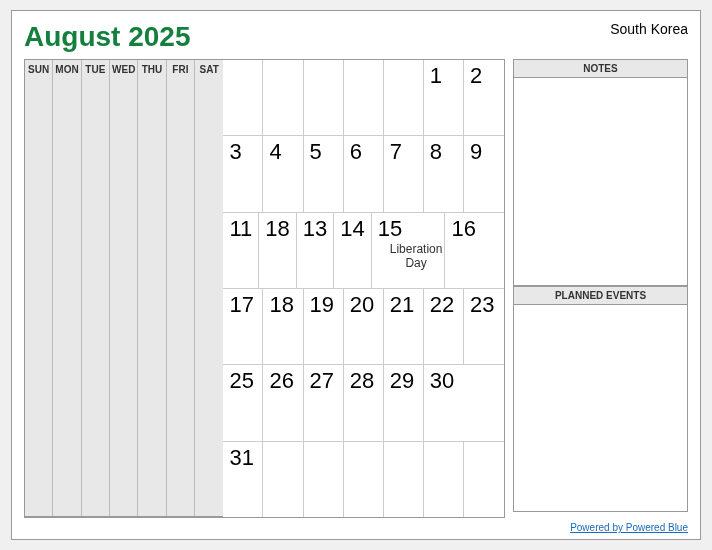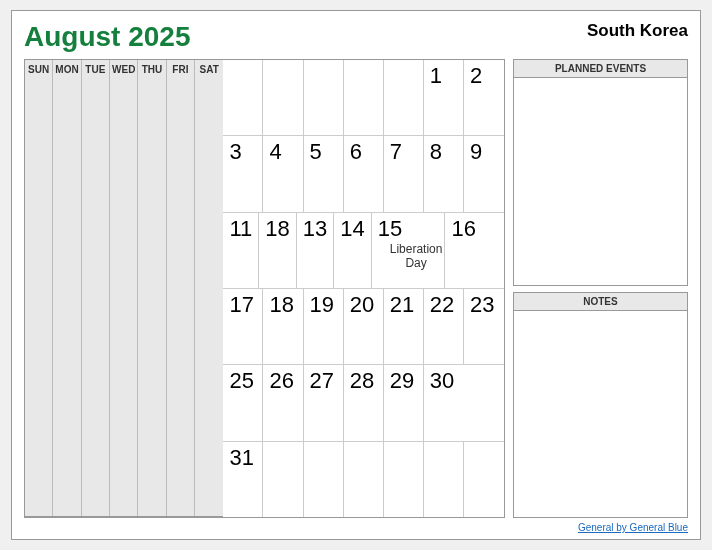--- a/index.html
+++ b/index.html
@@ -26,22 +26,22 @@
       justify-content: space-between;
       align-items: flex-start;
       margin-bottom: 6px;
     }
     .month-title {
       font-size: 28px;
       font-weight: bold;
       color: #15803d;
     }
     .country-title {
-      font-size: 17px;
-      font-weight: bold;
+      font-size: 14px;
+      font-weight: normal;
       color: #000;
       text-align: right;
     }
     .main-area {
       display: flex;
       flex: 1;
       gap: 8px;
     }
     .calendar-grid-area {
       flex: 1;
@@ -294,27 +294,27 @@
               <div class="day-num empty">0</div>
             </div>
             <div class="day-cell">
               <div class="day-num empty">0</div>
             </div>
           </div>
         </div>
     </div>
 
     <div class="sidebar">
+      <div class="sidebar-section notes">
+        <div class="sidebar-header">NOTES</div>
+        <div class="sidebar-body"></div>
+      </div>
       <div class="sidebar-section planned">
         <div class="sidebar-header">PLANNED EVENTS</div>
         <div class="sidebar-body"></div>
       </div>
-      <div class="sidebar-section notes">
-        <div class="sidebar-header">NOTES</div>
-        <div class="sidebar-body"></div>
-      </div>
     </div>
   </div>
 
   <div class="footer-row">
-    <span class="footer-link">General by General Blue</span>
+    <span class="footer-link">Powered by Powered Blue</span>
   </div>
 </div>
 
 </body></html>

